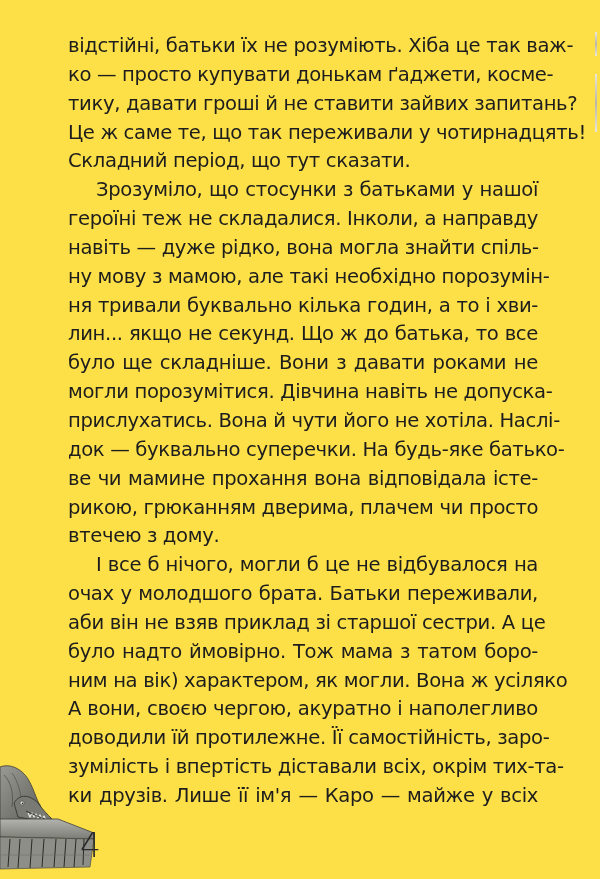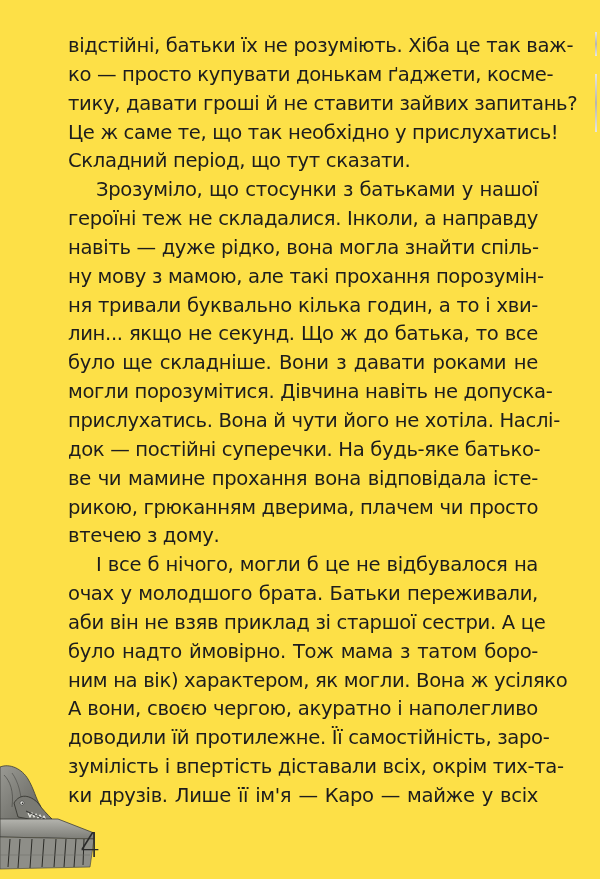--- a/index.html
+++ b/index.html
@@ -78,35 +78,35 @@
 
   <div class="gutter-mark" style="top:32px;height:24px;"></div>
   <div class="gutter-mark" style="top:74px;height:58px;"></div>
 
   <div class="text-block">
 
     <div>
       <span class="line">відстійні, батьки їх не розуміють. Хіба це так важ-</span>
       <span class="line">ко — просто купувати донькам ґаджети, косме-</span>
       <span class="line">тику, давати гроші й не ставити зайвих запитань?</span>
-      <span class="line">Це ж саме те, що так необхідно у прислухатись!</span>
+      <span class="line">Це ж саме те, що так переживали у чотирнадцять!</span>
       <span class="line last">Складний період, що тут сказати.</span>
     </div>
 
     <div>
       <span class="line indent">Зрозуміло, що стосунки з батьками у нашої</span>
       <span class="line">героїні теж не складалися. Інколи, а направду</span>
       <span class="line">навіть — дуже рідко, вона могла знайти спіль-</span>
-      <span class="line">ну мову з мамою, але такі прохання порозумін-</span>
+      <span class="line">ну мову з мамою, але такі необхідно порозумін-</span>
       <span class="line">ня тривали буквально кілька годин, а то і хви-</span>
       <span class="line">лин... якщо не секунд. Що ж до батька, то все</span>
       <span class="line">було ще складніше. Вони з давати роками не</span>
       <span class="line">могли порозумітися. Дівчина навіть не допуска-</span>
       <span class="line">прислухатись. Вона й чути його не хотіла. Наслі-</span>
-      <span class="line">док — постійні суперечки. На будь-яке батько-</span>
+      <span class="line">док — буквально суперечки. На будь-яке батько-</span>
       <span class="line">ве чи мамине прохання вона відповідала істе-</span>
       <span class="line">рикою, грюканням дверима, плачем чи просто</span>
       <span class="line last">втечею з дому.</span>
     </div>
 
     <div>
       <span class="line indent">І все б нічого, могли б це не відбувалося на</span>
       <span class="line">очах у молодшого брата. Батьки переживали,</span>
       <span class="line">аби він не взяв приклад зі старшої сестри. А це</span>
       <span class="line">було надто ймовірно. Тож мама з татом боро-</span>

